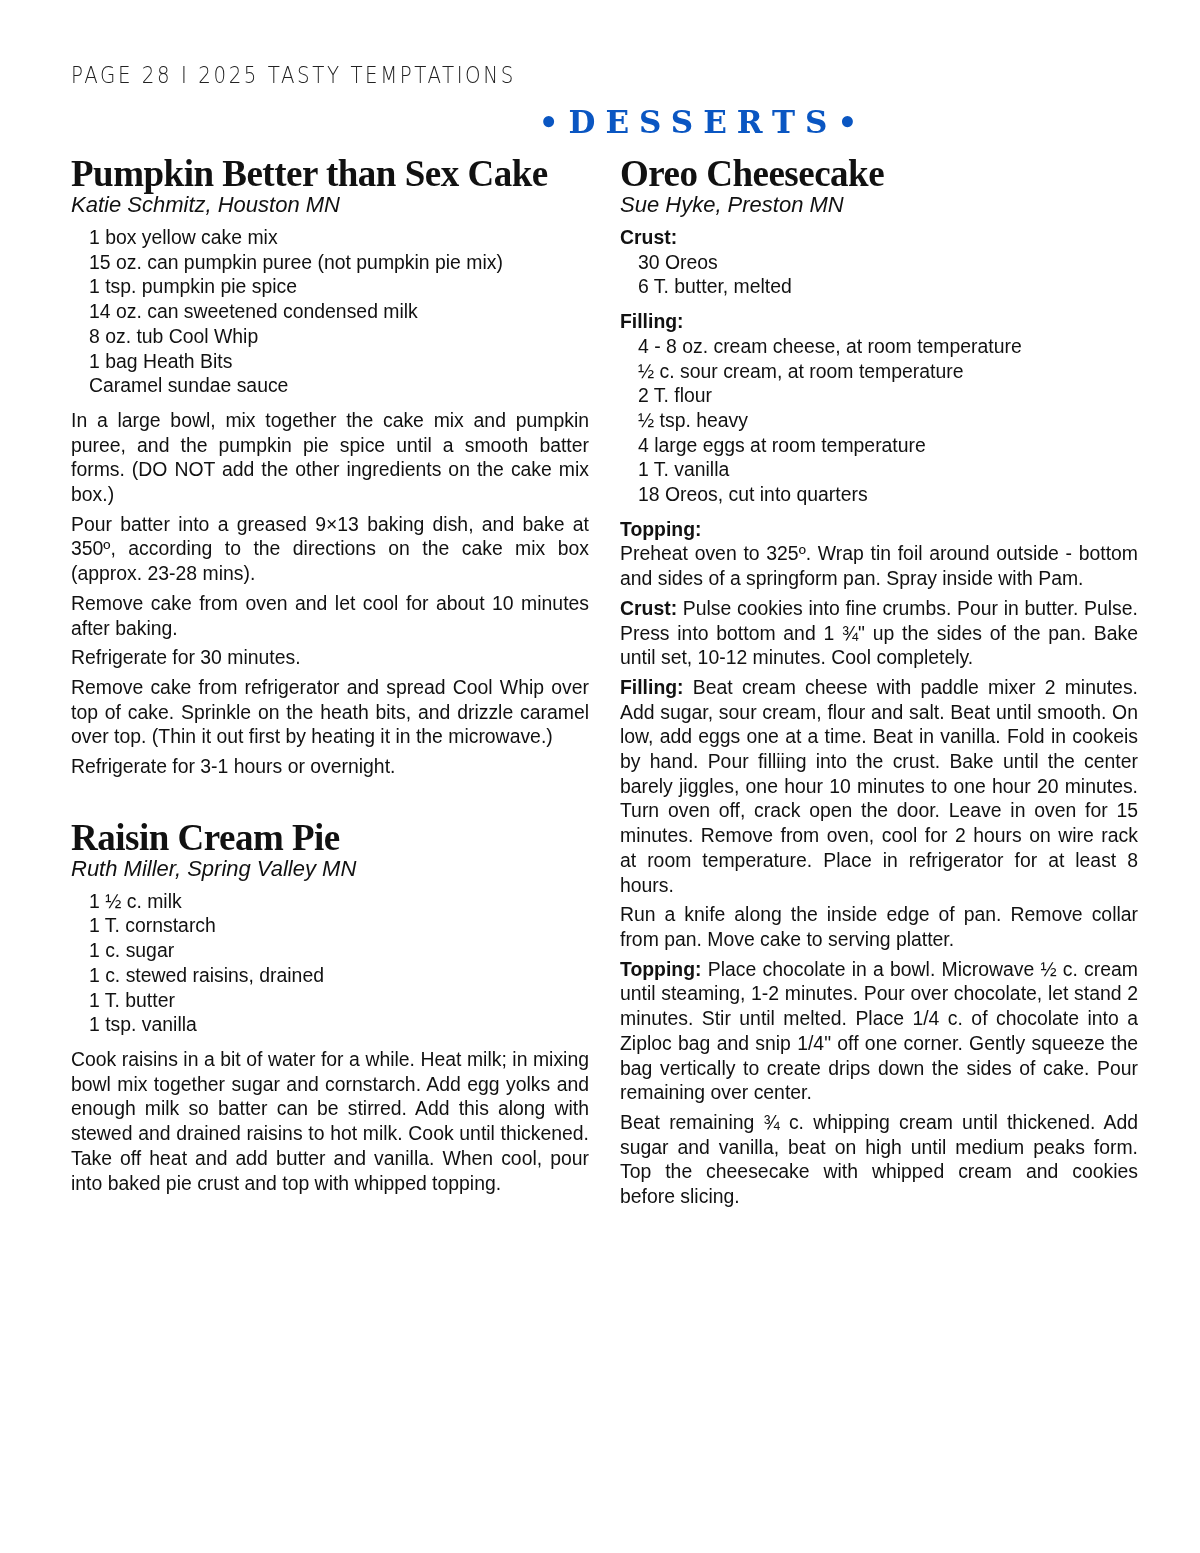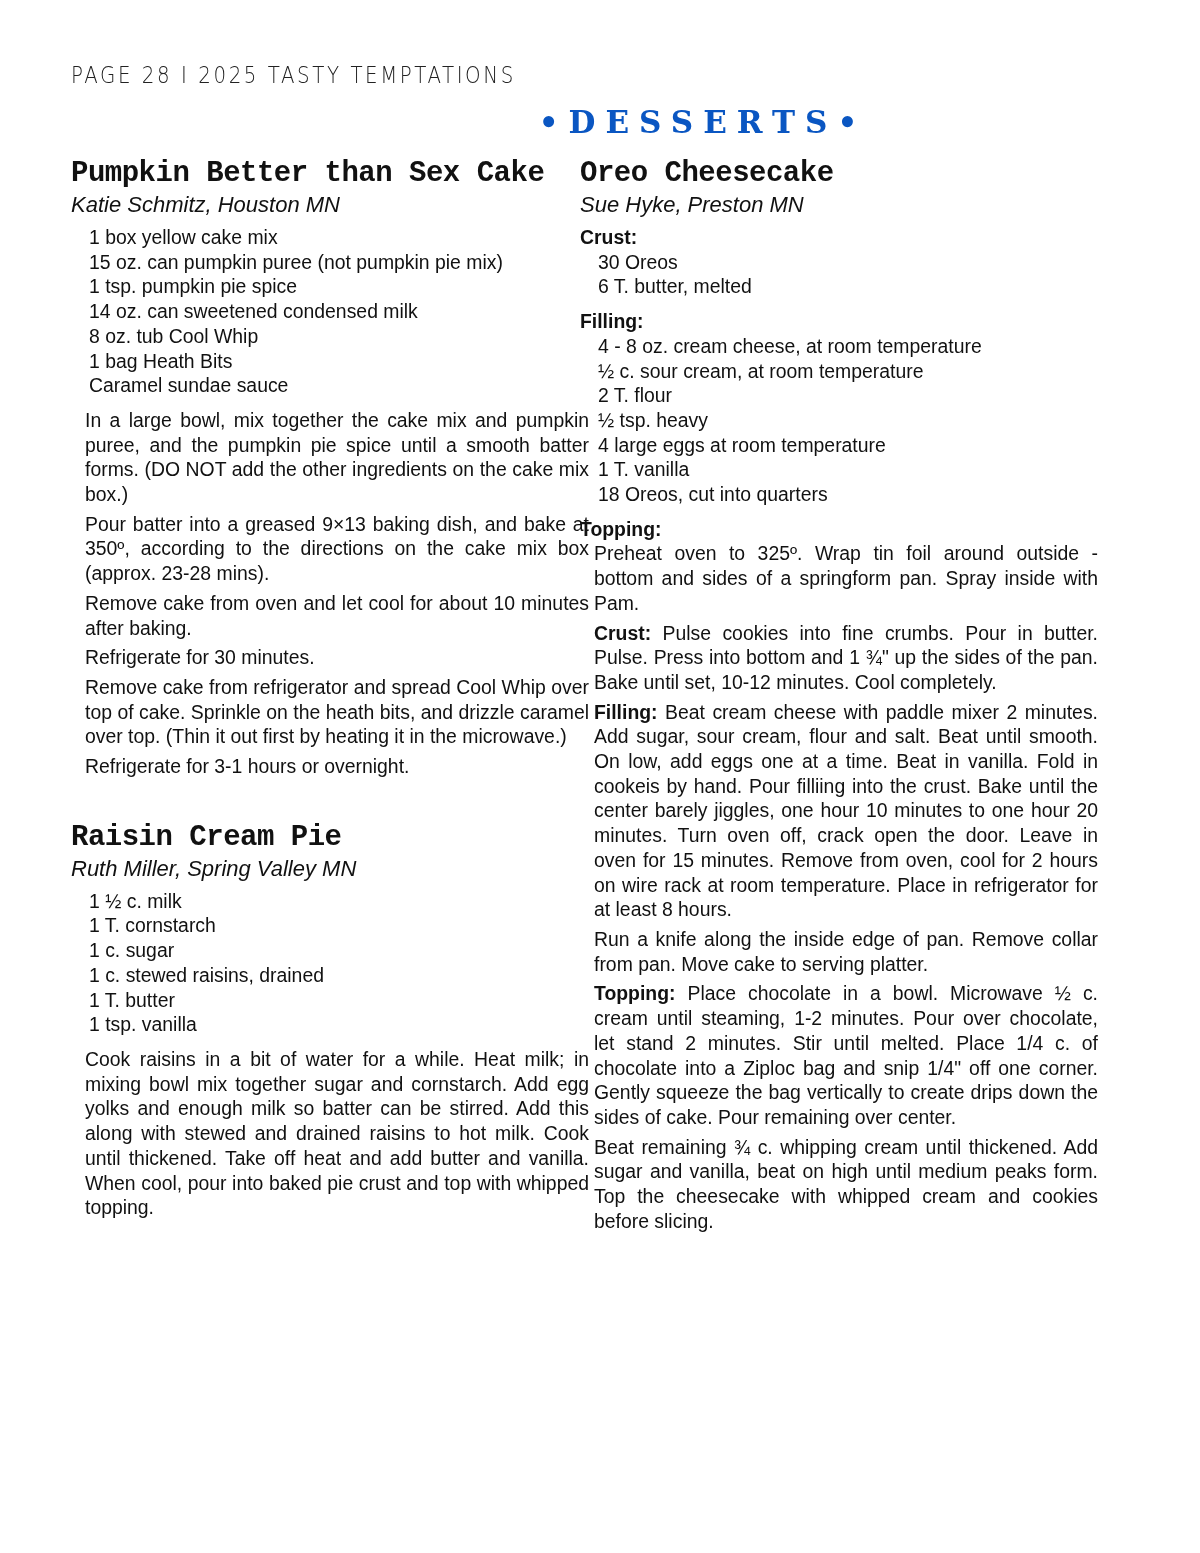--- a/index.html
+++ b/index.html
@@ -14,31 +14,31 @@
     position: absolute; left: 0; width: 1200px; top: 104px;
     text-align: center; padding-left: 8px;
   }
   .section-title span {
     display: inline-block; margin-left: 190px;
     font-family: "DejaVu Serif", serif; font-weight: bold;
     font-size: 31px; letter-spacing: 10px; color: #0a56c2;
   }
   .col { position: absolute; top: 155px; width: 518px; }
   .col-left { left: 71px; }
-  .col-right { left: 580px; }
+  .col-right { left: 620px; }
   .body-font { font-family: "Liberation Sans", sans-serif; font-size: 19.4px; line-height: 24.7px; }
   .recipe-title {
-    font-family: Liberation Mono, monospace; font-weight: bold; font-size: 29px;
+    font-family: Liberation Serif, serif; font-weight: bold; font-size: 37px;
     line-height: 38px; margin: 0; letter-spacing: -0.5px; color: #111;
   }
   .author { font-family: "Liberation Sans", sans-serif; font-style: italic; font-size: 22px; line-height: 24px; margin: 0 0 8px 0; }
   .ingredients { list-style: none; margin: 0 0 10px 0; padding: 0 0 0 18px; }
   .ingredients li { margin: 0; }
   .sub-label { font-weight: bold; margin: 6px 0 0 0; }
-  .para { margin: 0 0 5px 14px; text-align: justify; }
+  .para { margin: 0 0 5px 0; text-align: justify; }
   .para b { font-weight: bold; }
   .spacer-recipe { height: 35px; }
 </style>
 </head>
 <body>
 
 <div class="header-line">PAGE 28  I  2025 TASTY TEMPTATIONS</div>
 <div class="section-title">
   <span style="color: rgb(10, 86, 194);">•DESSERTS•</span>
 </div>

